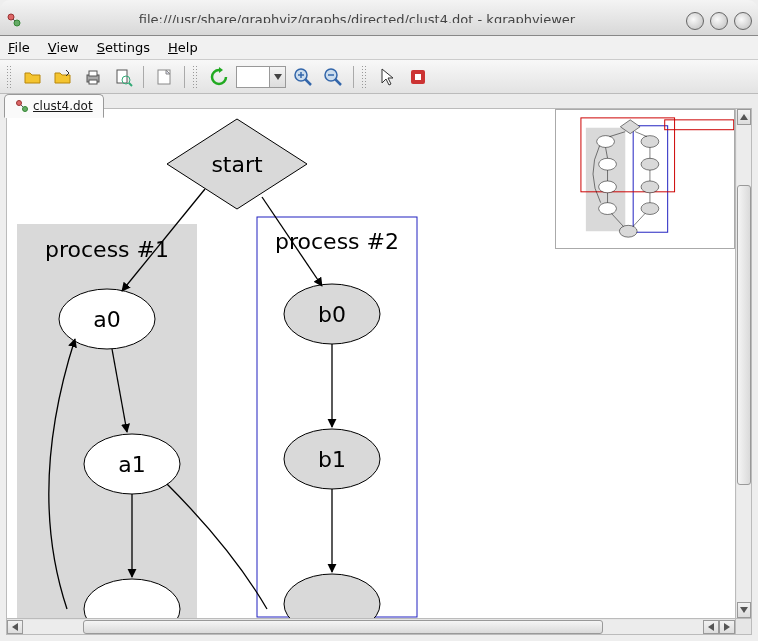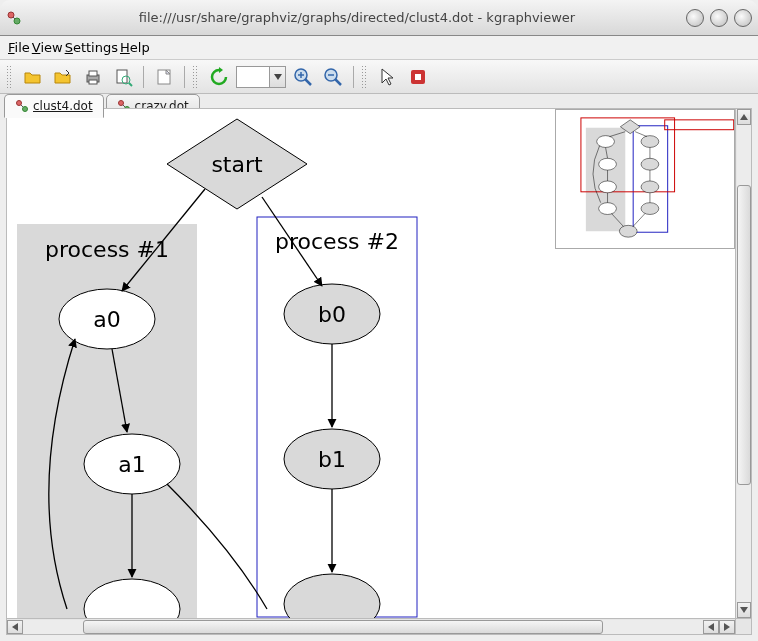--- a/index.html
+++ b/index.html
@@ -11,22 +11,21 @@
     height: 641px;
     overflow: hidden;
     position: relative;
   }
   
   .titlebar {
     height: 36px;
     background: linear-gradient(to bottom, #f4f4f4, #d8d8d8);
     border-bottom: 1px solid #888;
     display: flex;
-    align-items: center;
-    padding: 4px 6px;
+    padding: 12px 6px;
     border-radius: 10px 10px 0 0;
   }
   .titlebar .icon {
     width: 16px; height: 16px;
     margin-right: 6px;
     display: flex; align-items: center; justify-content: center;
   }
   .titlebar .title {
     flex: 1;
     text-align: center;
@@ -41,21 +40,21 @@
     border: 1px solid #666;
   }
   
   .menubar {
     height: 24px;
     background: #f1f1f1;
     border-bottom: 1px solid #ccc;
     display: flex;
     align-items: center;
     padding: 0 8px;
-    gap: 2px;
+    gap: 18px;
     font-size: 13px;
   }
   .menubar .menuitem { cursor: pointer; }
   .menubar .menuitem .ul { text-decoration: underline; }
   
   .toolbar {
     height: 34px;
     background: linear-gradient(to bottom, #f8f8f8, #e3e3e3);
     border-bottom: 1px solid #bbb;
     display: flex;
@@ -272,30 +271,20 @@
 <div class="tabbar">
   <div class="tab active">
     <span class="ticon">
       <svg width="14" height="14" viewBox="0 0 14 14">
           <circle cx="4" cy="4" r="2.5" fill="#d66" stroke="#933"></circle>
           <circle cx="10" cy="10" r="2.5" fill="#6a6" stroke="#383"></circle>
           <line x1="6" y1="6" x2="8" y2="8" stroke="#555"></line>
         </svg>
     </span>
     <span class="tlabel"><span class="u">clust4.dot</span></span>
-  </div>
-  <div class="tab">
-    <span class="ticon">
-      <svg width="14" height="14" viewBox="0 0 14 14">
-          <circle cx="4" cy="4" r="2.5" fill="#d66" stroke="#933"></circle>
-          <circle cx="10" cy="10" r="2.5" fill="#6a6" stroke="#383"></circle>
-          <line x1="6" y1="6" x2="8" y2="8" stroke="#555"></line>
-        </svg>
-    </span>
-    <span class="tlabel">crazy<span class="u">.</span>dot</span>
   </div>
 </div>
 
 <div class="canvaswrap">
   <div class="canvas">
     <div class="graph">
       <svg width="720" height="510" viewBox="0 0 720 510">
         <defs>
           <marker id="arrow" viewBox="0 0 10 10" refX="9" refY="5" markerWidth="7" markerHeight="7" orient="auto-start-reverse">
             <path d="M 0 0 L 10 5 L 0 10 z" fill="#000"></path>

